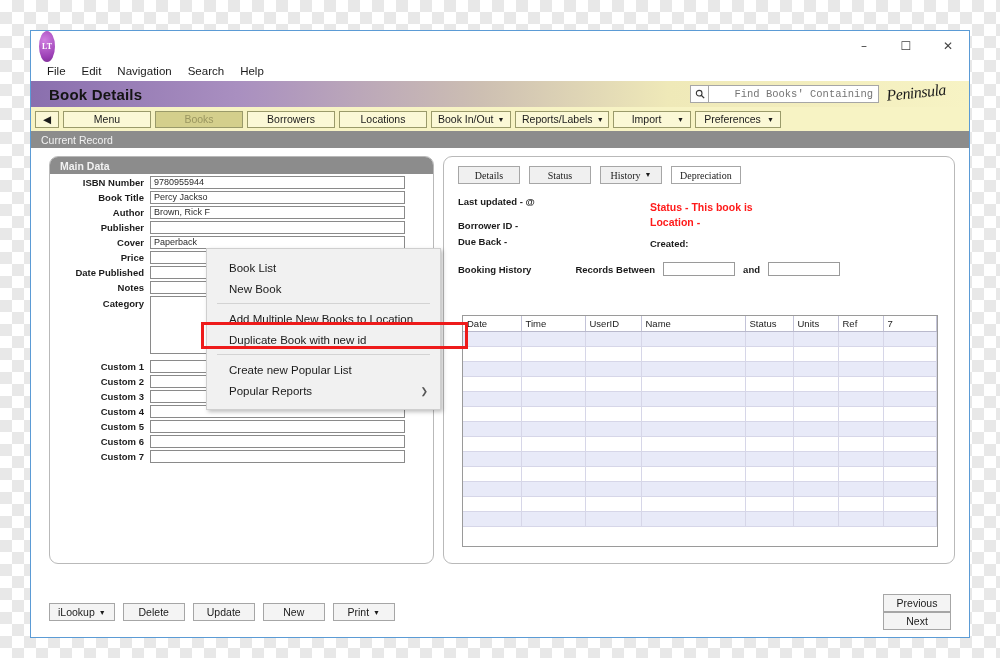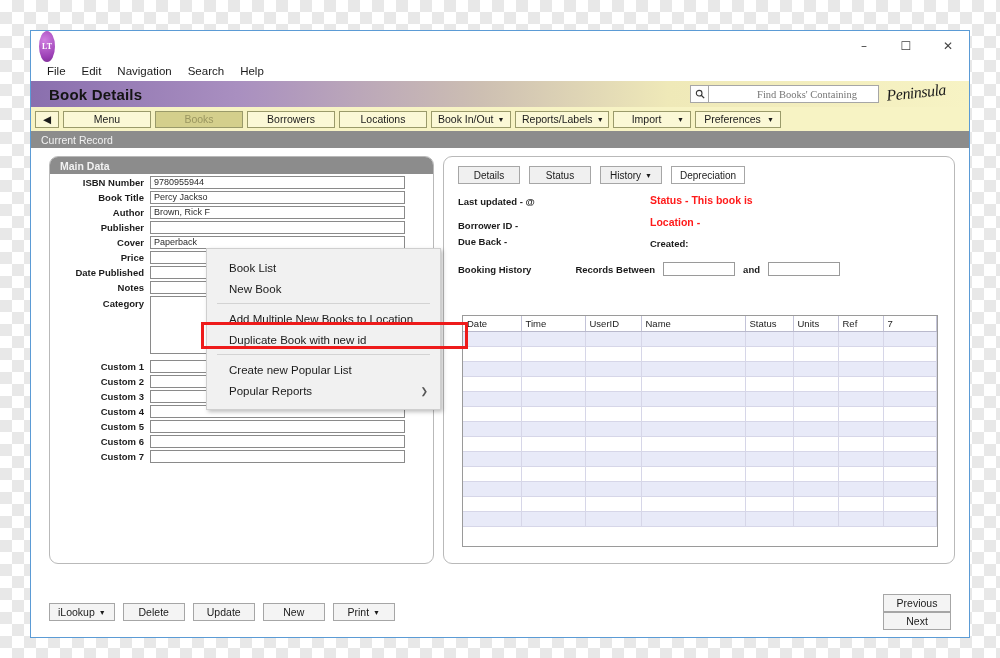--- a/index.html
+++ b/index.html
@@ -66,22 +66,22 @@
   #search-wrap {
     position: absolute; right: 90px; top: 4px; display: flex; align-items: center;
   }
   #search-icon-box {
     width: 19px; height: 18px; border: 1px solid #a6a6a6; background: #fdfdfd;
     display: flex; align-items: center; justify-content: center; font-size: 11px; color: #333;
   }
   #search-input {
     width: 170px; height: 18px; border: 1px solid #a6a6a6; border-left: none;
     background: #ffffff; font-size: 10.5px; color: #555;
-    text-align: right; padding-right: 21px; line-height: 16px;
-    font-family: Liberation Serif, serif;
+    text-align: right; padding-right: 5px; line-height: 16px;
+    font-family: Liberation Mono, monospace;
   }
   #brand-logo {
     position: absolute; right: 8px; top: 2px; width: 74px; height: 30px;
     font-family: "Liberation Serif", serif; font-style: italic;
     font-size: 16px; color: #1a1a1a; transform: rotate(-6deg);
     letter-spacing: -0.5px; overflow: hidden;
   }
 
   
   #toolbar {
@@ -138,21 +138,21 @@
   
   #right-panel {
     position: absolute; left: 412px; top: 8px; width: 512px; height: 408px;
     border: 1px solid #b9b9b9; border-radius: 9px; background: #ffffff;
   }
   #tabrow { display: flex; gap: 9px; padding: 9px 0 0 14px; align-items: center; }
   .tabbtn {
     height: 16px; border: 1px solid #a6a6a6; background: #f0f0f0;
     font-size: 10px; color: #1b1b1b; padding: 8px 8px;
     display: flex; align-items: center; justify-content: center;
-    min-width: 62px; white-space: nowrap;
+    min-width: 62px; white-space: nowrap; font-family: Liberation Serif, serif;
   }
   .tabbtn.plain { background: #ffffff; border: 1px solid #a6a6a6; }
 
   #statusblock { position: relative; margin-top: 10px; height: 64px; font-size: 9.5px; }
   .sline { position: absolute; font-weight: bold; color: #1b1b1b; }
   .sline.red { color: #ff1a1a; font-size: 10.5px; }
 
   #booking-row {
     display: flex; align-items: center; padding-left: 14px; margin-top: 4px;
     font-size: 9.5px; font-weight: bold; color: #1b1b1b; gap: 0;
@@ -370,21 +370,21 @@
         </div>
         <div class="tabbtn plain">
           <span>Depreciation</span>
         </div>
       </div>
 
       <div id="statusblock">
         <div class="sline" style="left:14px; top:2px;">Last updated -  @</div>
         <div class="sline" style="left:14px; top:26px;">Borrower ID -</div>
         <div class="sline" style="left:14px; top:42px;">Due Back -</div>
-        <div class="sline red" style="left:206px; top:0px;">Status - This book is</div>
+        <div class="sline red" style="left:206px; top:7px;">Status - This book is</div>
         <div class="sline red" style="left:206px; top:22px;">Location -</div>
         <div class="sline" style="left:206px; top:44px;">Created:</div>
       </div>
 
       <div id="booking-row">
         <span>Booking History</span>
         <span class="lbl2">Records Between</span>
         <div class="dateinput"></div>
         <span>and</span>
         <div class="dateinput"></div>

